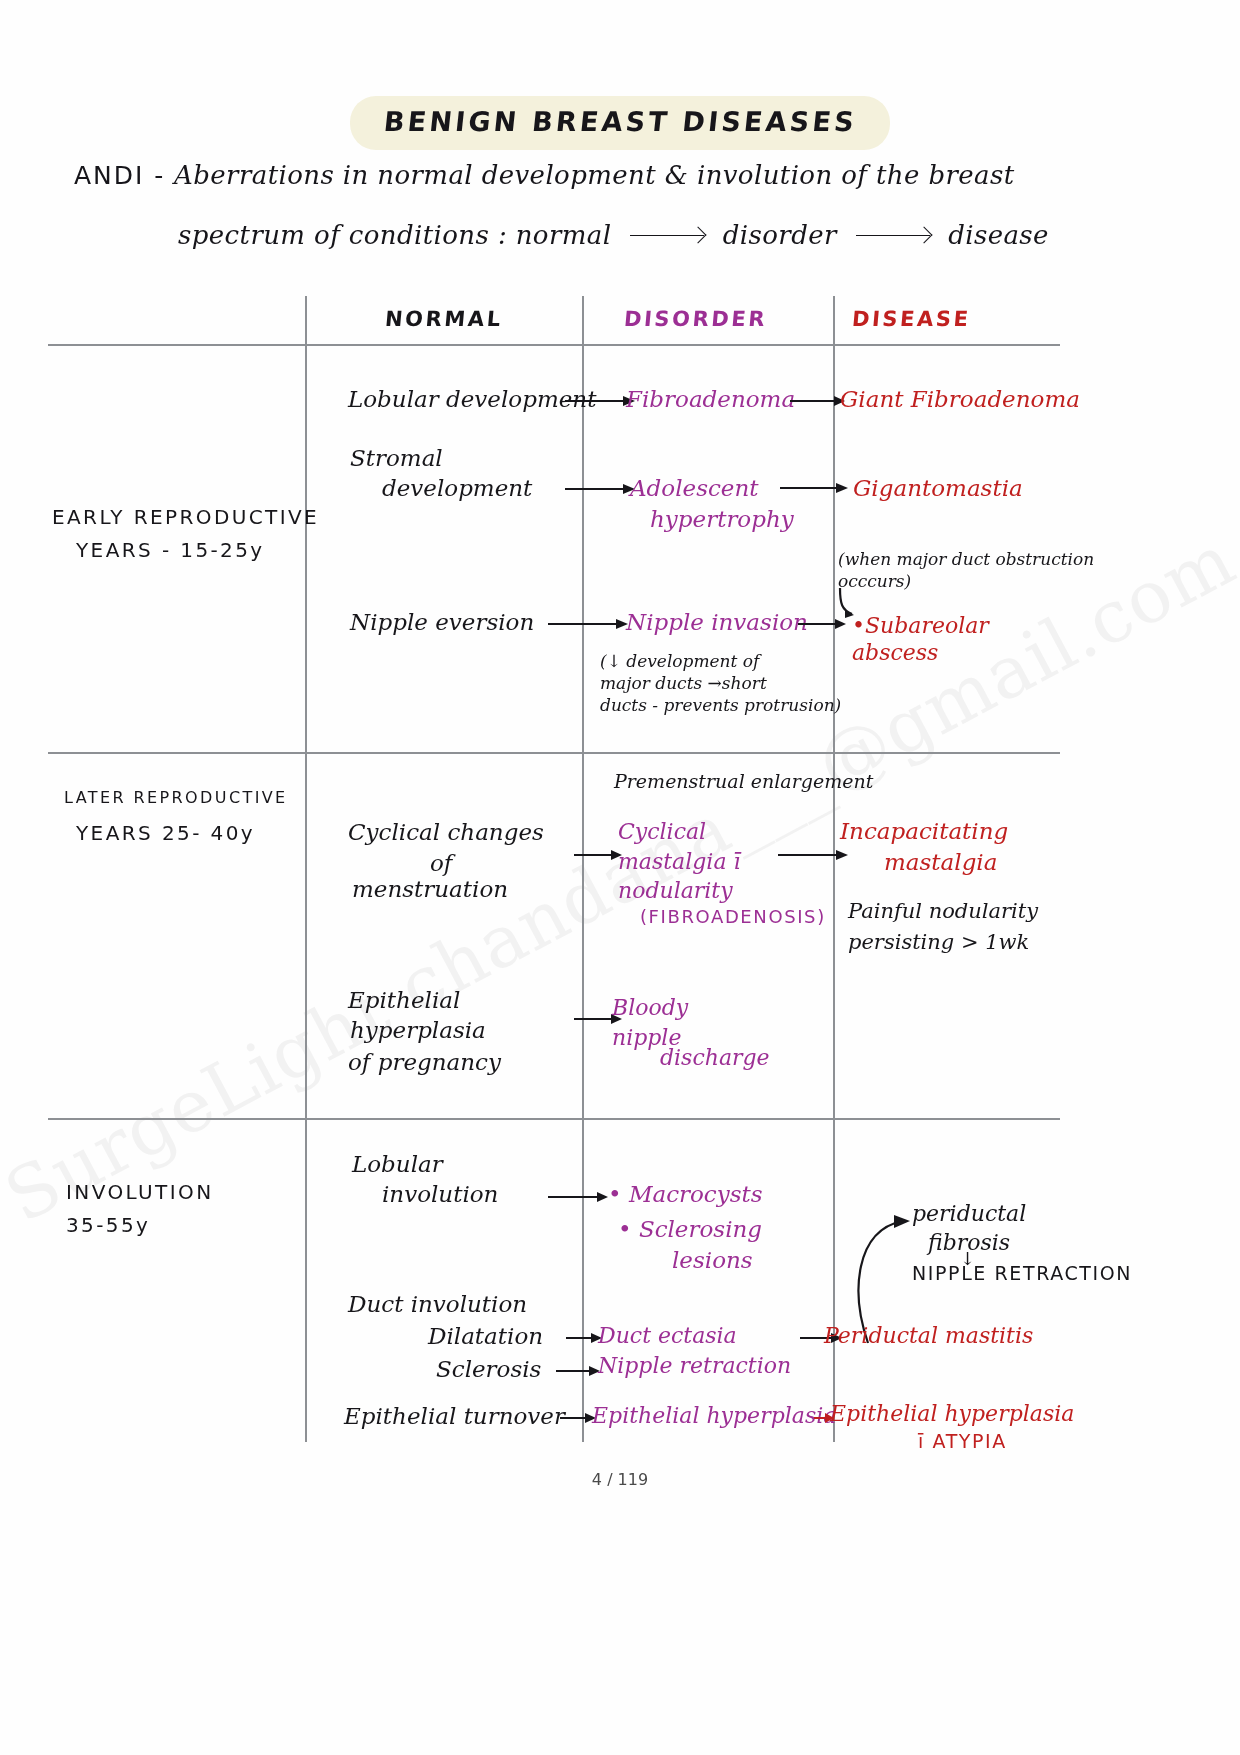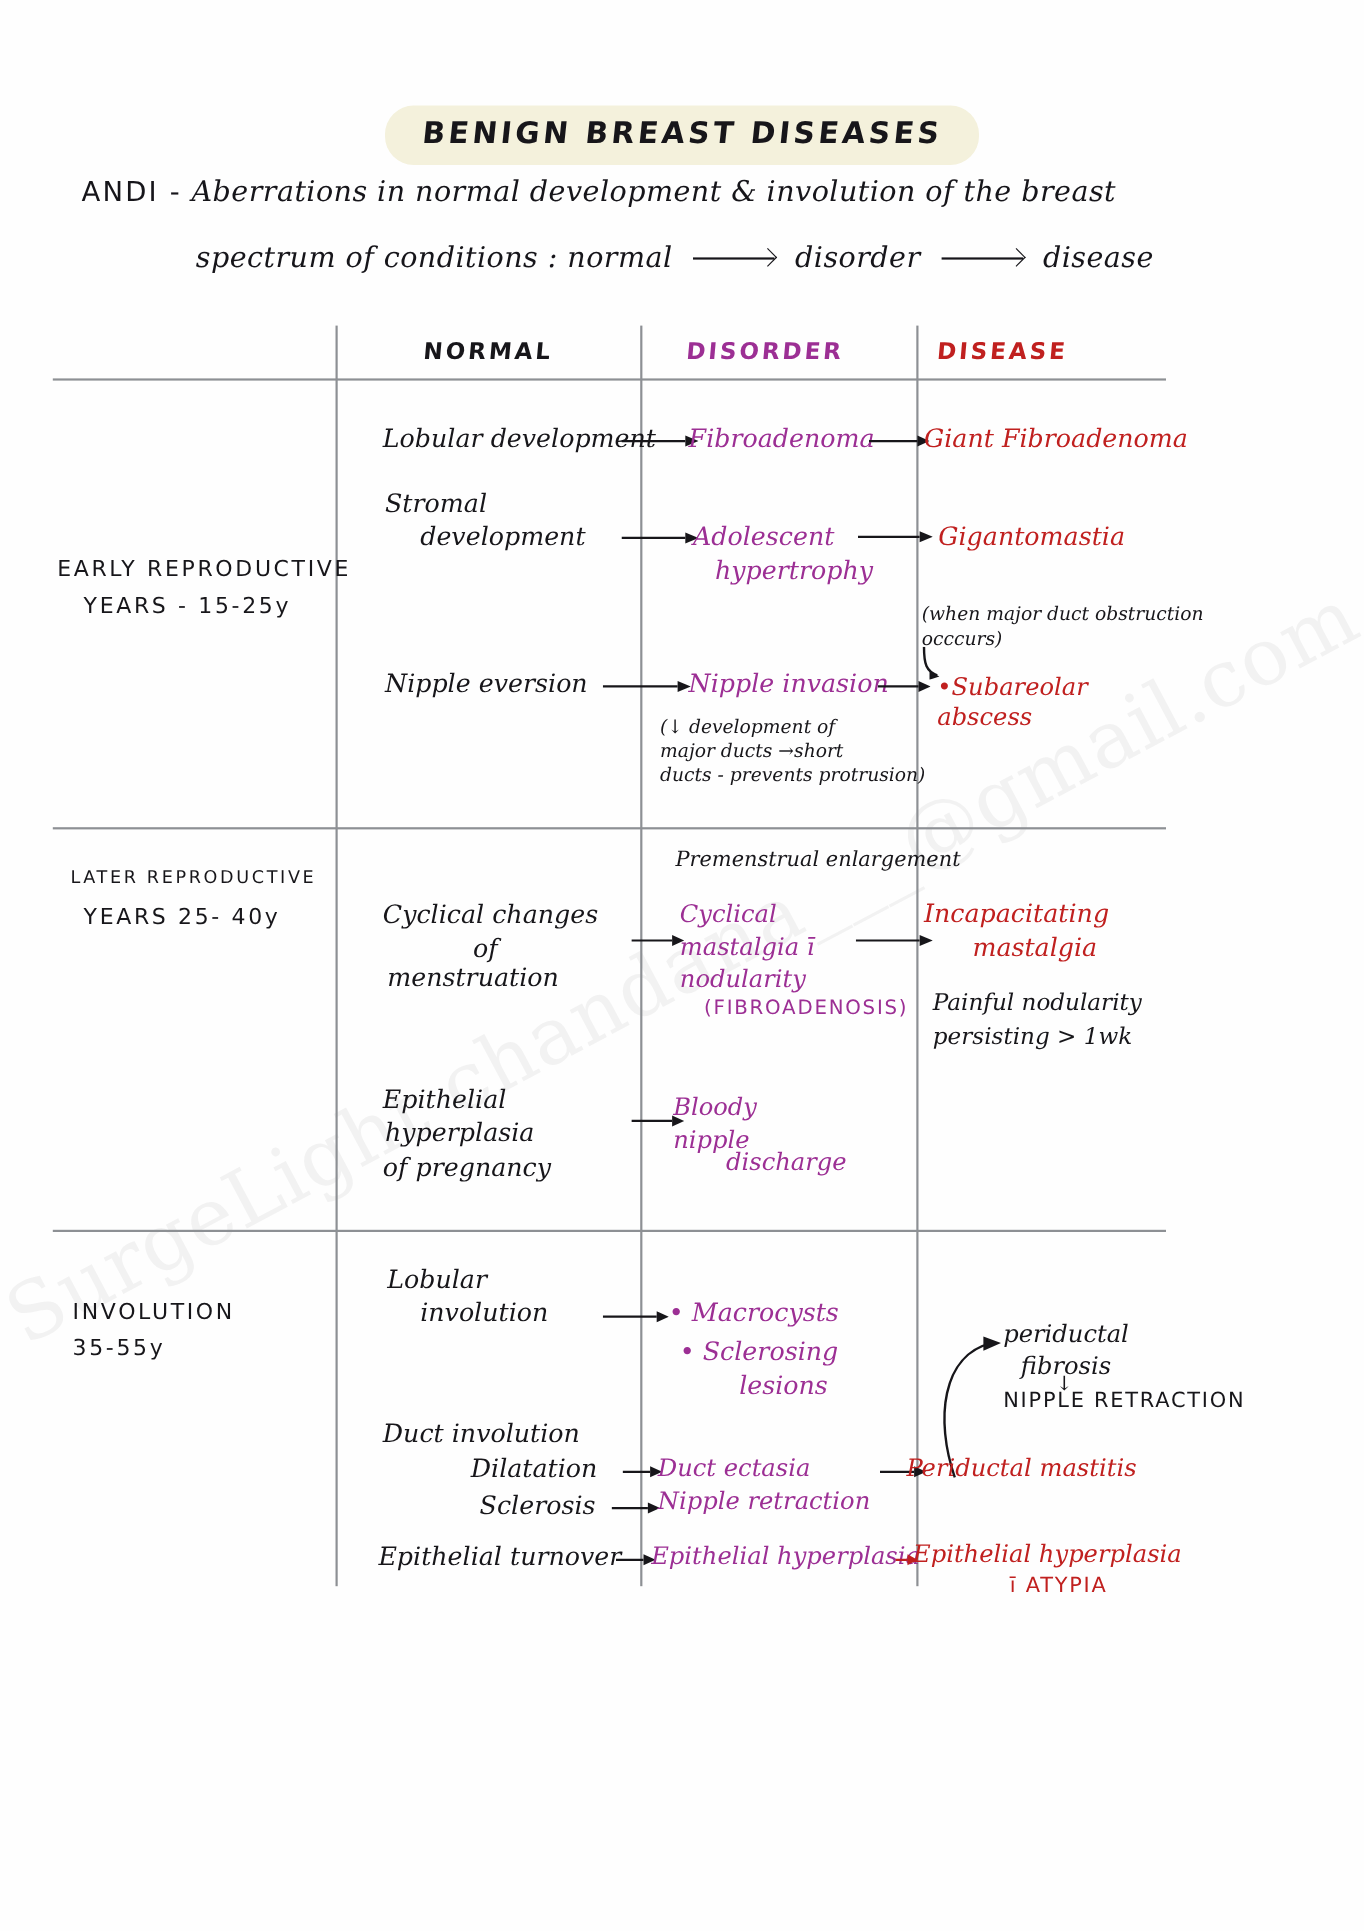--- a/index.html
+++ b/index.html
@@ -347,14 +347,15 @@
     <polygon points="25,2 36,7 25,12" fill="#17161a"></polygon>
   </svg>
   <div class="hw ink-purple" style="left:592px; top:1402px; font-size:22px;">Epithelial hyperplasia</div>
   <svg class="arrow-svg" style="left:814px; top:1411px;" width="20" height="14">
     <line x1="0" y1="7" x2="11" y2="7" stroke="#c0201f" stroke-width="2"></line>
     <polygon points="11,2 20,7 11,12" fill="#c0201f"></polygon>
   </svg>
   <div class="hw ink-red" style="left:830px; top:1400px; font-size:22px;">Epithelial hyperplasia</div>
   <div class="hw ink-red caps-tight" style="left:890px; top:1430px; font-size:19px; font-family:'DejaVu Sans', sans-serif; font-style:normal;">ī ATYPIA</div>
 
+  <div class="footer">4 / 119</div>
 
 </div>
 
 </body></html>

